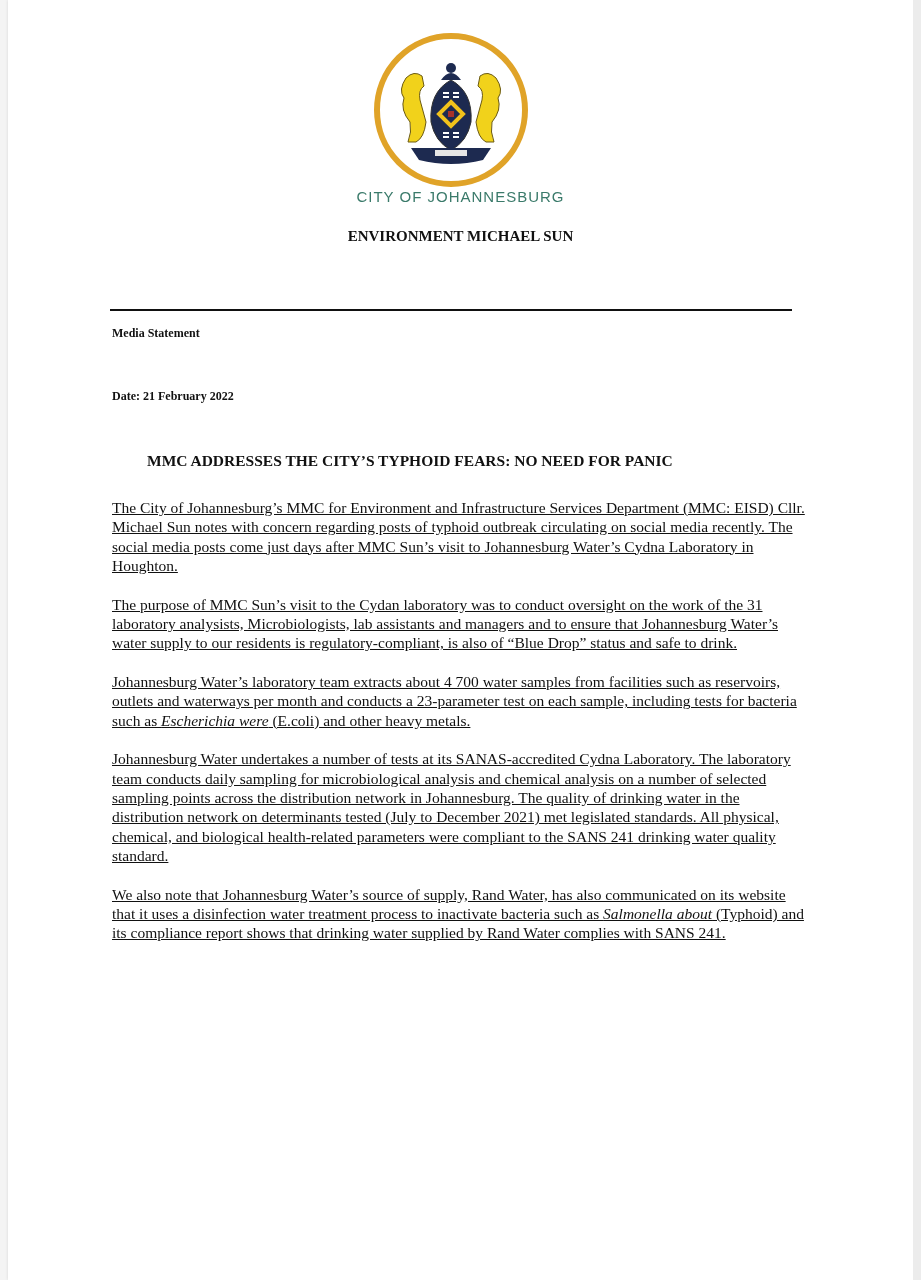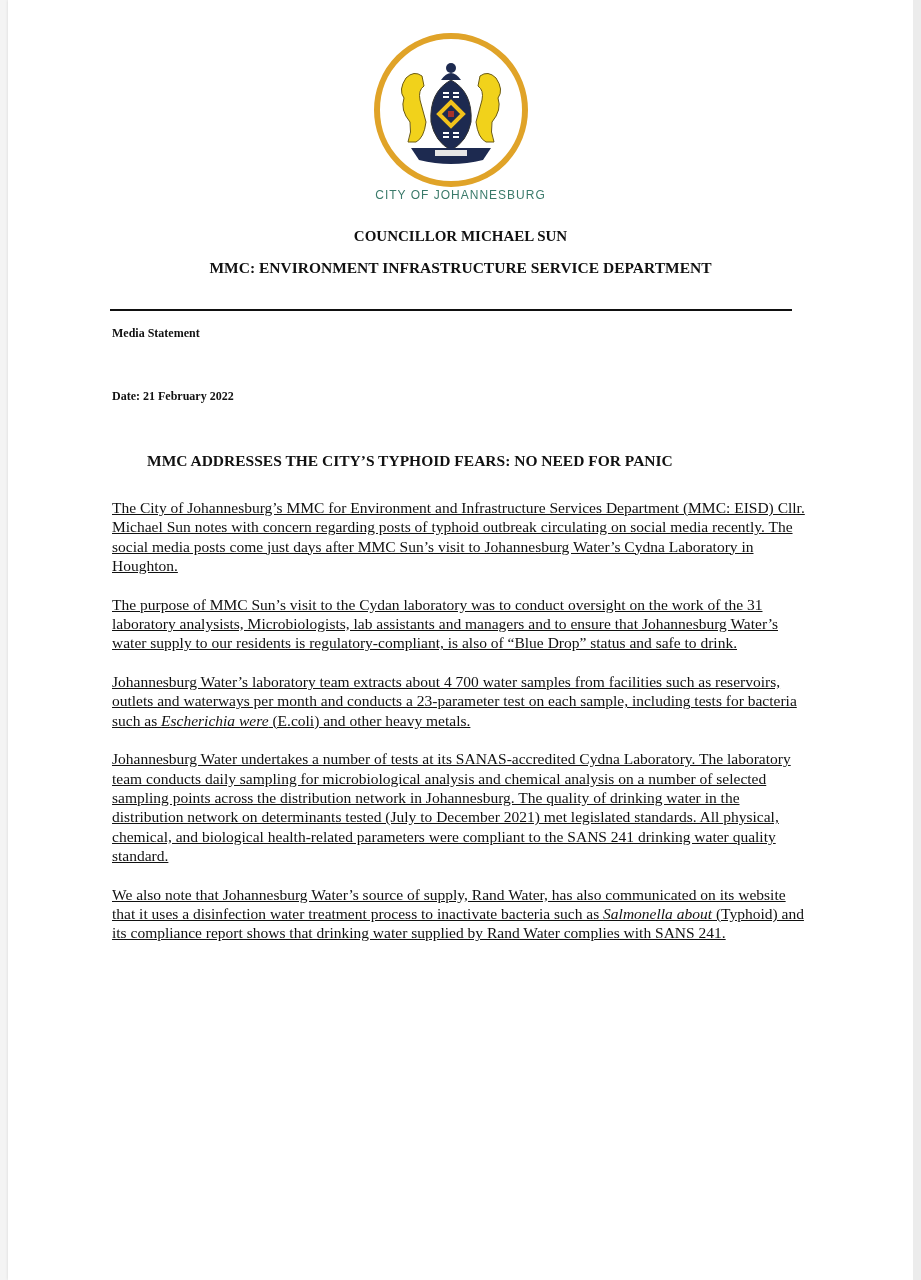--- a/index.html
+++ b/index.html
@@ -8,21 +8,21 @@
     font-family:"Liberation Serif", serif; color:#111;
   }
   .page {
     position:absolute; left:8px; top:0; width:905px; height:1280px; background:#ffffff;
     box-shadow: 0 0 3px rgba(0,0,0,0.12);
   }
   .edge-right { position:absolute; right:0; top:0; width:8px; height:1280px; background:#ececec; }
   .logo { position:absolute; left:371px; top:30px; width:160px; height:160px; }
   .city-name {
     position:absolute; left:0; width:921px; top:188px; text-align:center;
-    font-family:"Liberation Sans", sans-serif; font-size:12px; letter-spacing:1px; color:#3a7a6a;
+    font-family:"Liberation Sans", sans-serif; font-size:15px; letter-spacing:1px; color:#3a7a6a;
   }
   .hdr {
     position:absolute; left:0; width:921px; text-align:center; font-weight:bold; font-size:15px;
   }
   .hdr1 { top:228px; }
   .hdr2 { top:259px; font-size:15.5px; }
   .rule { position:absolute; left:110px; width:682px; top:309px; height:2px; background:#111; }
   .label { position:absolute; left:112px; font-weight:bold; font-size:12px; }
   .media { top:326px; }
   .date { top:389px; }
@@ -58,22 +58,21 @@
         <rect x="82" y="106" width="6" height="2"></rect>
       </g>
     <path d="M80 72 l12 12 l-12 12 l-12 -12z" fill="none" stroke="#f1c21b" stroke-width="4"></path>
     <rect x="77" y="81" width="6" height="6" fill="#a8322a"></rect>
 
     <path d="M40 118 l80 0 l-8 12 q-32 8 -64 0z" fill="#1d2a50"></path>
     <rect x="64" y="120" width="32" height="6" fill="#e6e6e6"></rect>
   </svg>
 
   <div class="city-name" style="left:-8px;">CITY OF JOHANNESBURG</div>
-  <div class="hdr hdr1" style="left:-8px;">COUNCILLOR MICHAEL SUN</div>
-  <div class="hdr hdr2" style="left:-8px;">MMC: ENVIRONMENT INFRASTRUCTURE SERVICE DEPARTMENT</div>
+  <div class="hdr hdr1" style="left:-8px;">ENVIRONMENT MICHAEL SUN</div>
   <div class="rule" style="left:102px;"></div>
 
   <div class="label media" style="left:104px;">Media Statement</div>
   <div class="label date" style="left:104px;">Date: 21 February 2022</div>
   <div class="headline" style="left:139px;text-align:right;">MMC ADDRESSES THE CITY’S TYPHOID FEARS: NO NEED FOR PANIC</div>
 
   <div class="body" style="left:104px;">
     <p>The City of Johannesburg’s MMC for Environment and Infrastructure Services Department (MMC: EISD) Cllr. Michael Sun notes with concern regarding posts of typhoid outbreak circulating on social media recently. The social media posts come just days after MMC Sun’s visit to Johannesburg Water’s Cydna Laboratory in Houghton.</p>
     <p>The purpose of MMC Sun’s visit to the Cydan laboratory was to conduct oversight on the work of the 31 laboratory analysists, Microbiologists, lab assistants and managers and to ensure that Johannesburg Water’s water supply to our residents is regulatory-compliant, is also of “Blue Drop” status and safe to drink.</p>
     <p><span>Johannesburg Water’s laboratory team extracts about 4 700 water samples from facilities such as reservoirs, outlets and waterways per month and conducts a 23-parameter test on each sample, including tests for bacteria such as </span><em>Escherichia were</em><span> (E.coli) and other heavy metals.</span></p>

